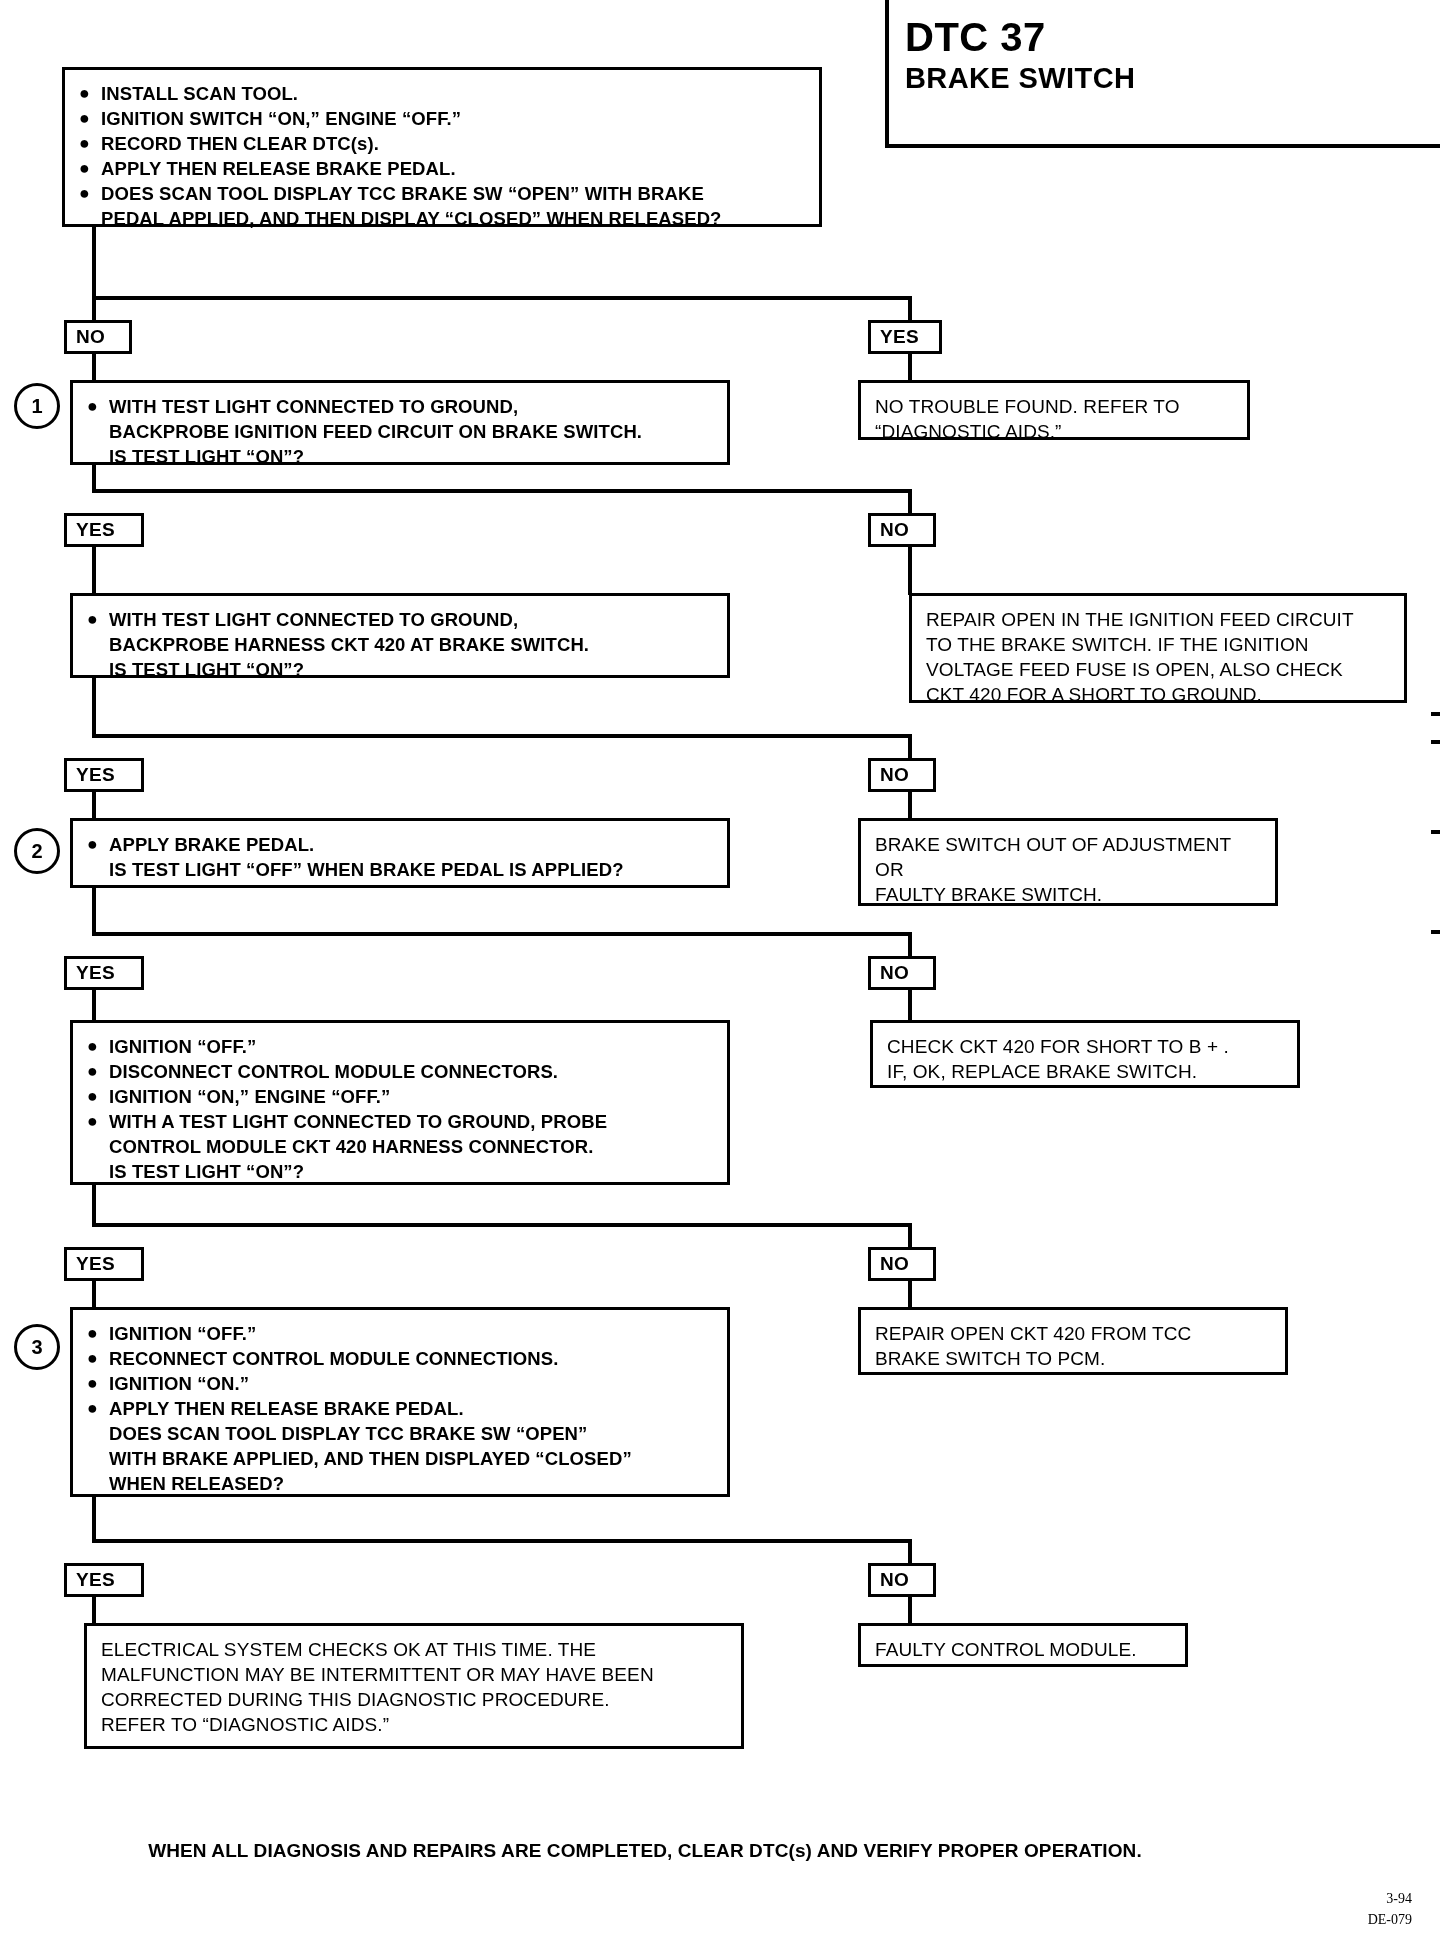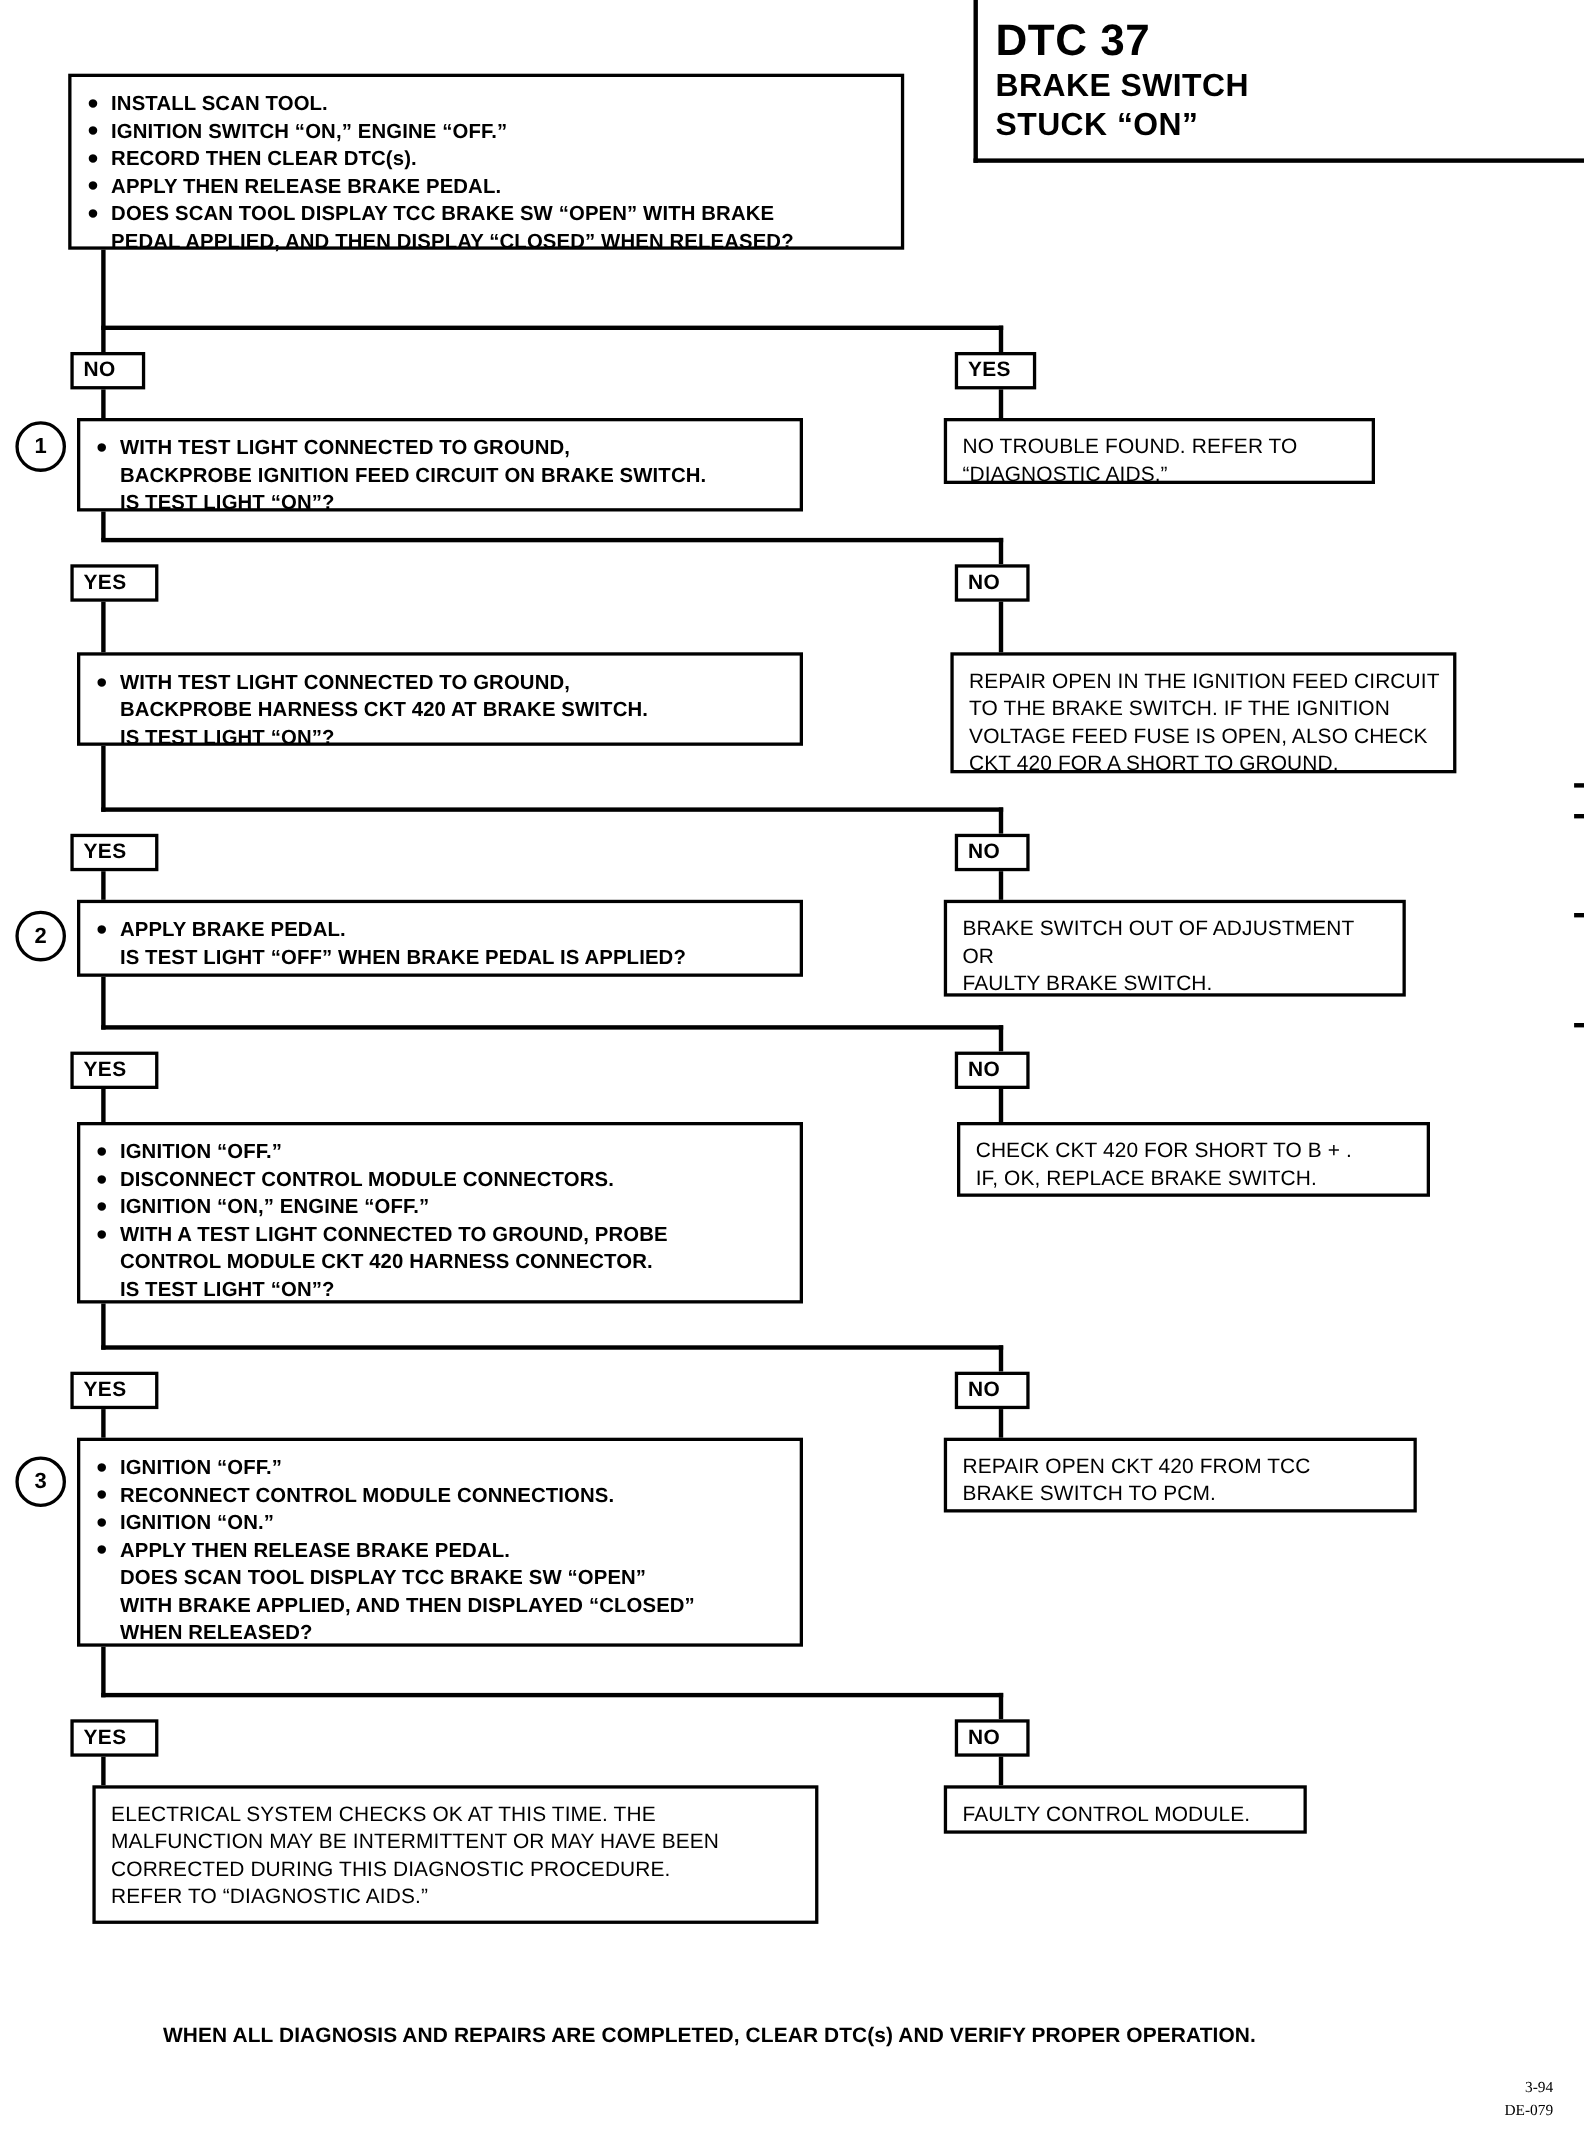--- a/index.html
+++ b/index.html
@@ -155,21 +155,20 @@
 </head>
 <body>
 
 <div id="page">
 
   <div id="header-rule-v"></div>
   <div id="header-rule-h"></div>
   <div id="header-title">
     <div class="t1">DTC 37</div>
     <div class="t2">BRAKE SWITCH</div>
-    <div class="t2">STUCK “ON”</div>
   </div>
 
   <div class="edge-mark" style="top:712px;"></div>
   <div class="edge-mark" style="top:740px;"></div>
   <div class="edge-mark" style="top:830px;"></div>
   <div class="edge-mark" style="top:930px;"></div>
 
   <div class="boxinner" id="box-intro" style="left:62px; top:67px; width:760px; height:160px;">
     <div class="bullet-row">
       <span class="bullet-dot">●</span>
@@ -231,21 +230,21 @@
 
   <div class="boxinner" id="box-backprobe420" style="left:70px; top:593px; width:660px; height:85px;">
     <div class="bullet-row">
       <span class="bullet-dot">●</span>
       <span class="bullet-text">WITH TEST LIGHT CONNECTED TO GROUND,
 BACKPROBE HARNESS CKT 420 AT BRAKE SWITCH.
 IS TEST LIGHT “ON”?</span>
     </div>
   </div>
 
-  <div class="boxinner" id="box-repair-ign-feed" style="left:864px; top:593px; width:460px; height:110px;">
+  <div class="boxinner" id="box-repair-ign-feed" style="left:909px; top:593px; width:498px; height:110px;">
     <div class="plain-text">REPAIR OPEN IN THE IGNITION FEED CIRCUIT
 TO THE BRAKE SWITCH. IF THE IGNITION
 VOLTAGE FEED FUSE IS OPEN, ALSO CHECK
 CKT 420 FOR A SHORT TO GROUND.</div>
   </div>
 
   <div class="line-v" style="left:92px; top:678px; height:60px;"></div>
   <div class="line-h" style="left:92px; top:734px; width:820px;"></div>
   <div class="line-v" style="left:908px; top:734px; height:24px;"></div>
 

